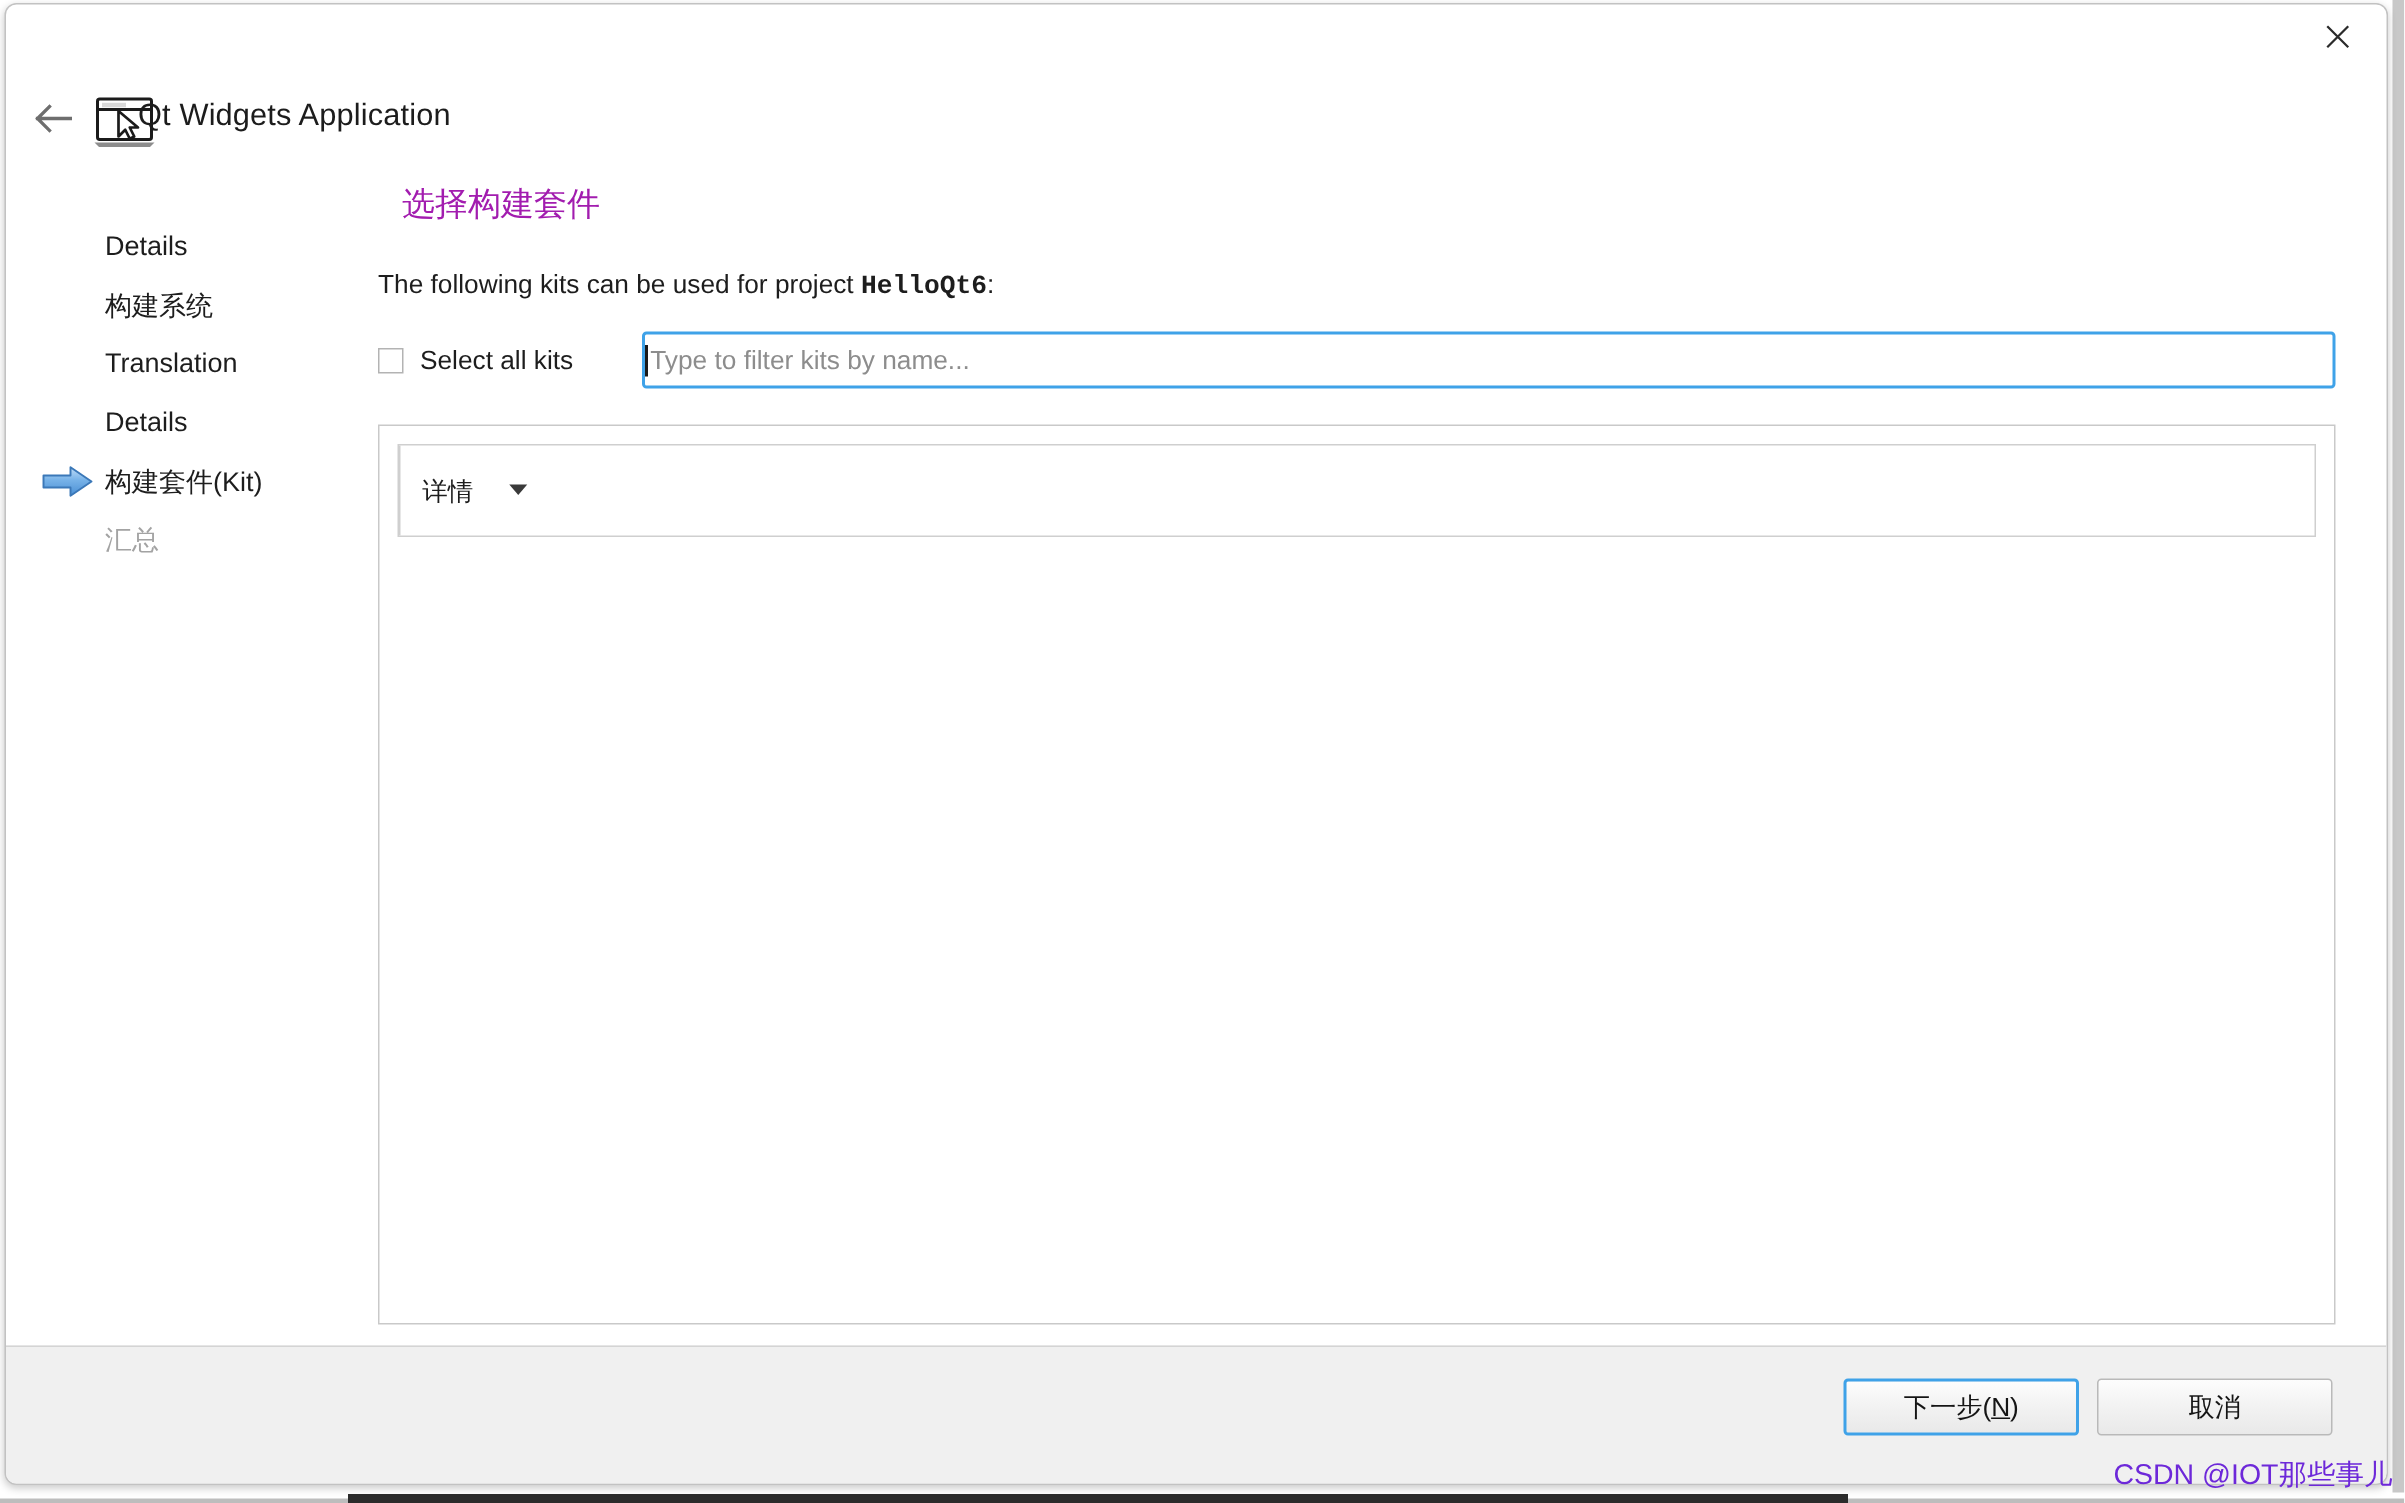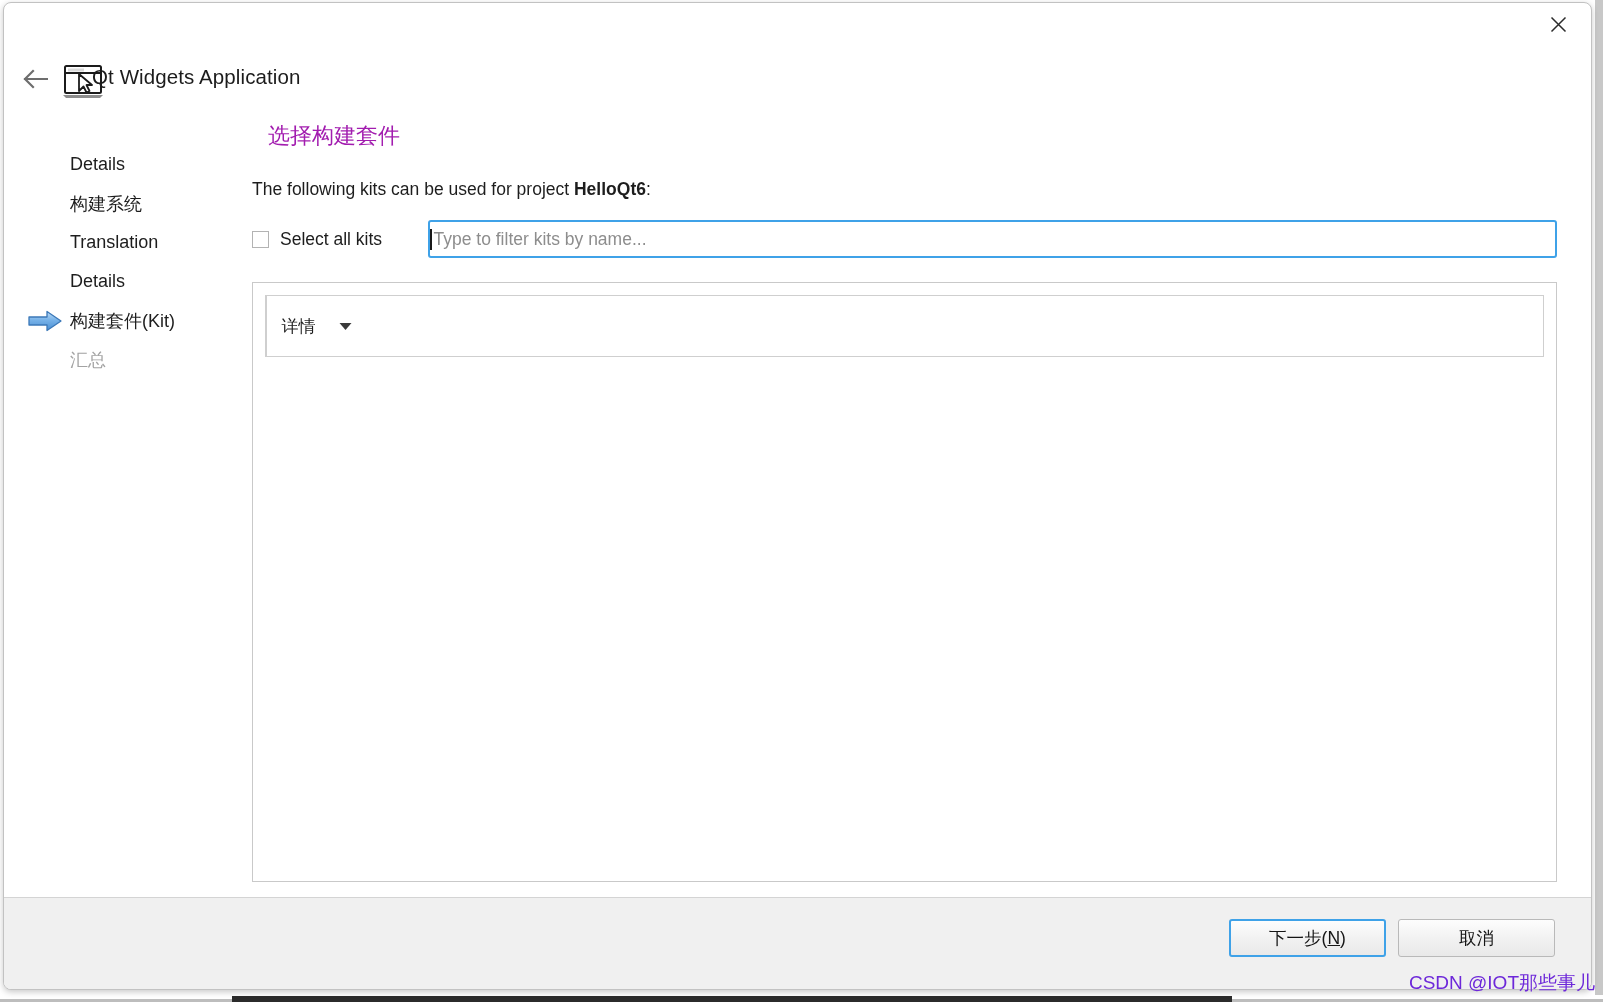--- a/index.html
+++ b/index.html
@@ -139,21 +139,21 @@
     font-size: 22px;
     color: #a21caf;
     line-height: 1.2;
     margin: 0 0 30px 16px;
   }
   .page-desc {
     font-size: 17.5px;
     color: #1d1d1d;
     margin: 0 0 20px 0;
   }
-  .page-desc b { font-weight: bold; }
+  .page-desc b { font-weight: bold; font-family: Liberation Mono, monospace; }
 
   .filter-row {
     display: flex;
     align-items: center;
     margin-bottom: 24px;
   }
   .chk-label {
     display: flex;
     align-items: center;
     font-size: 17.5px;

